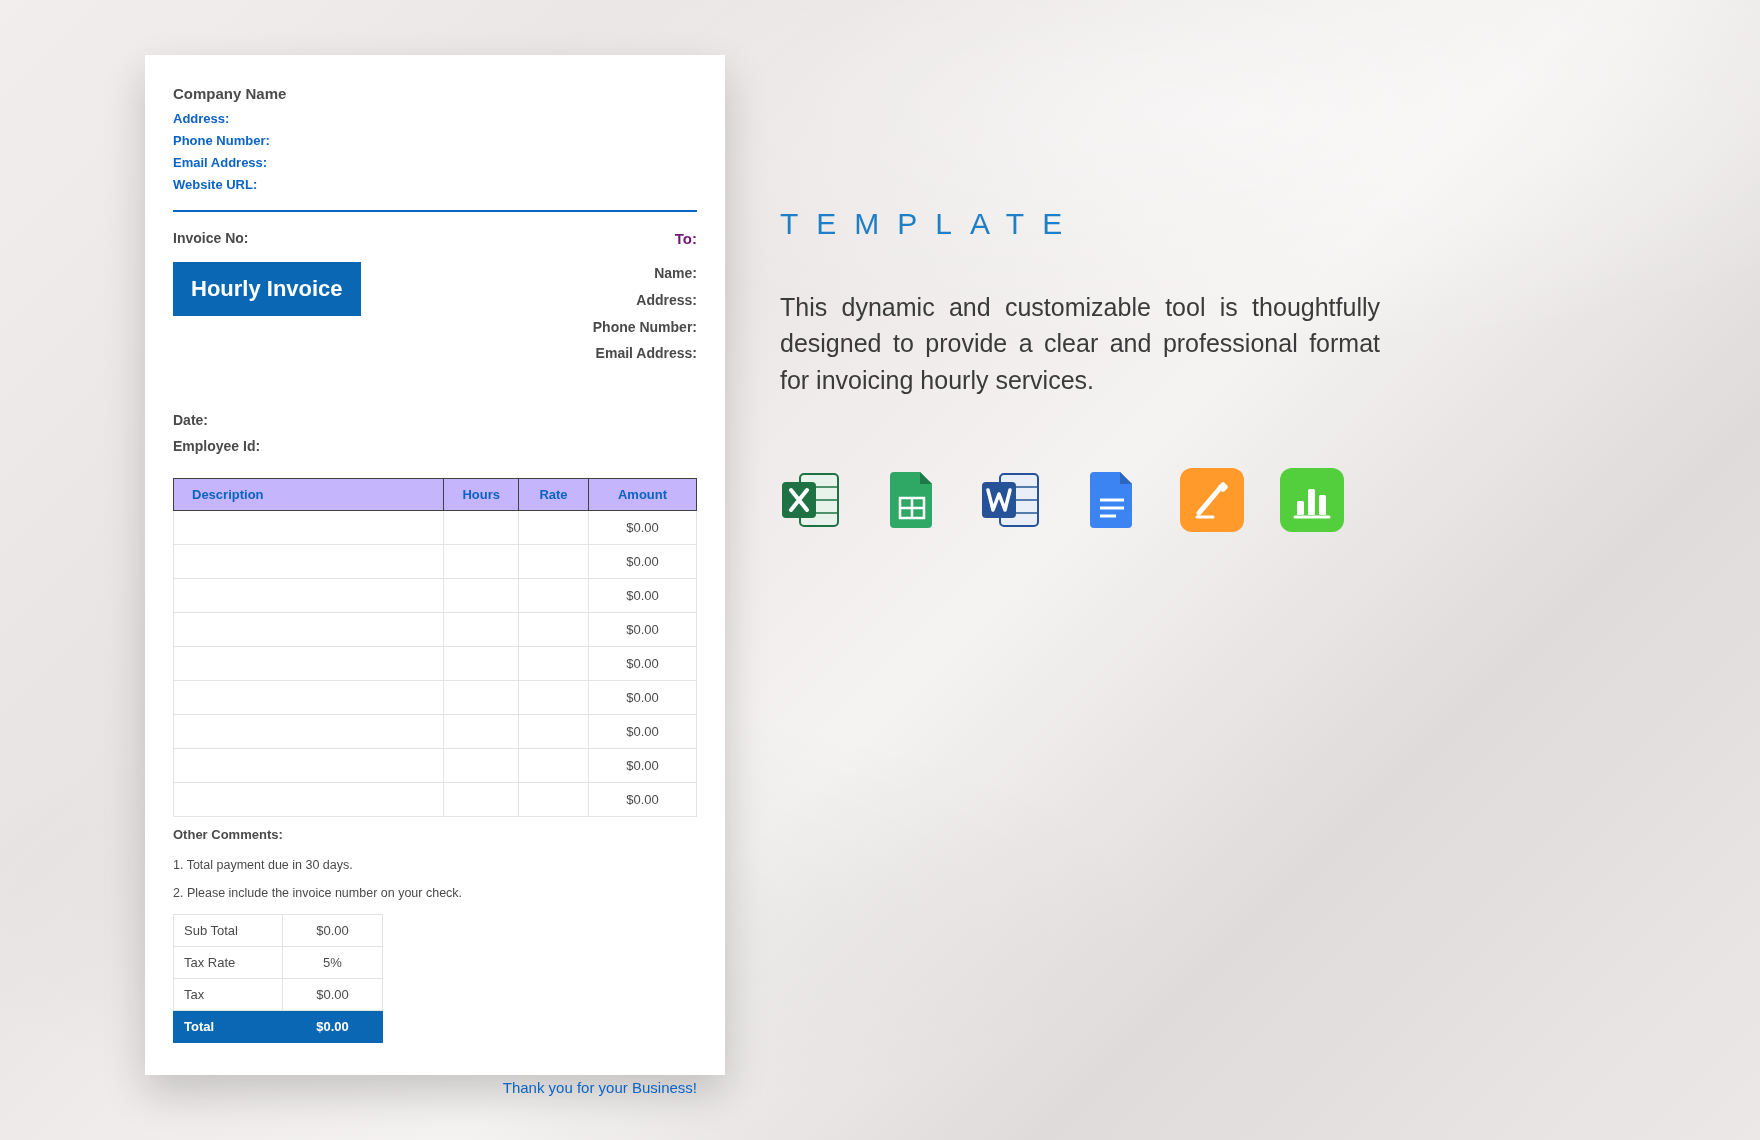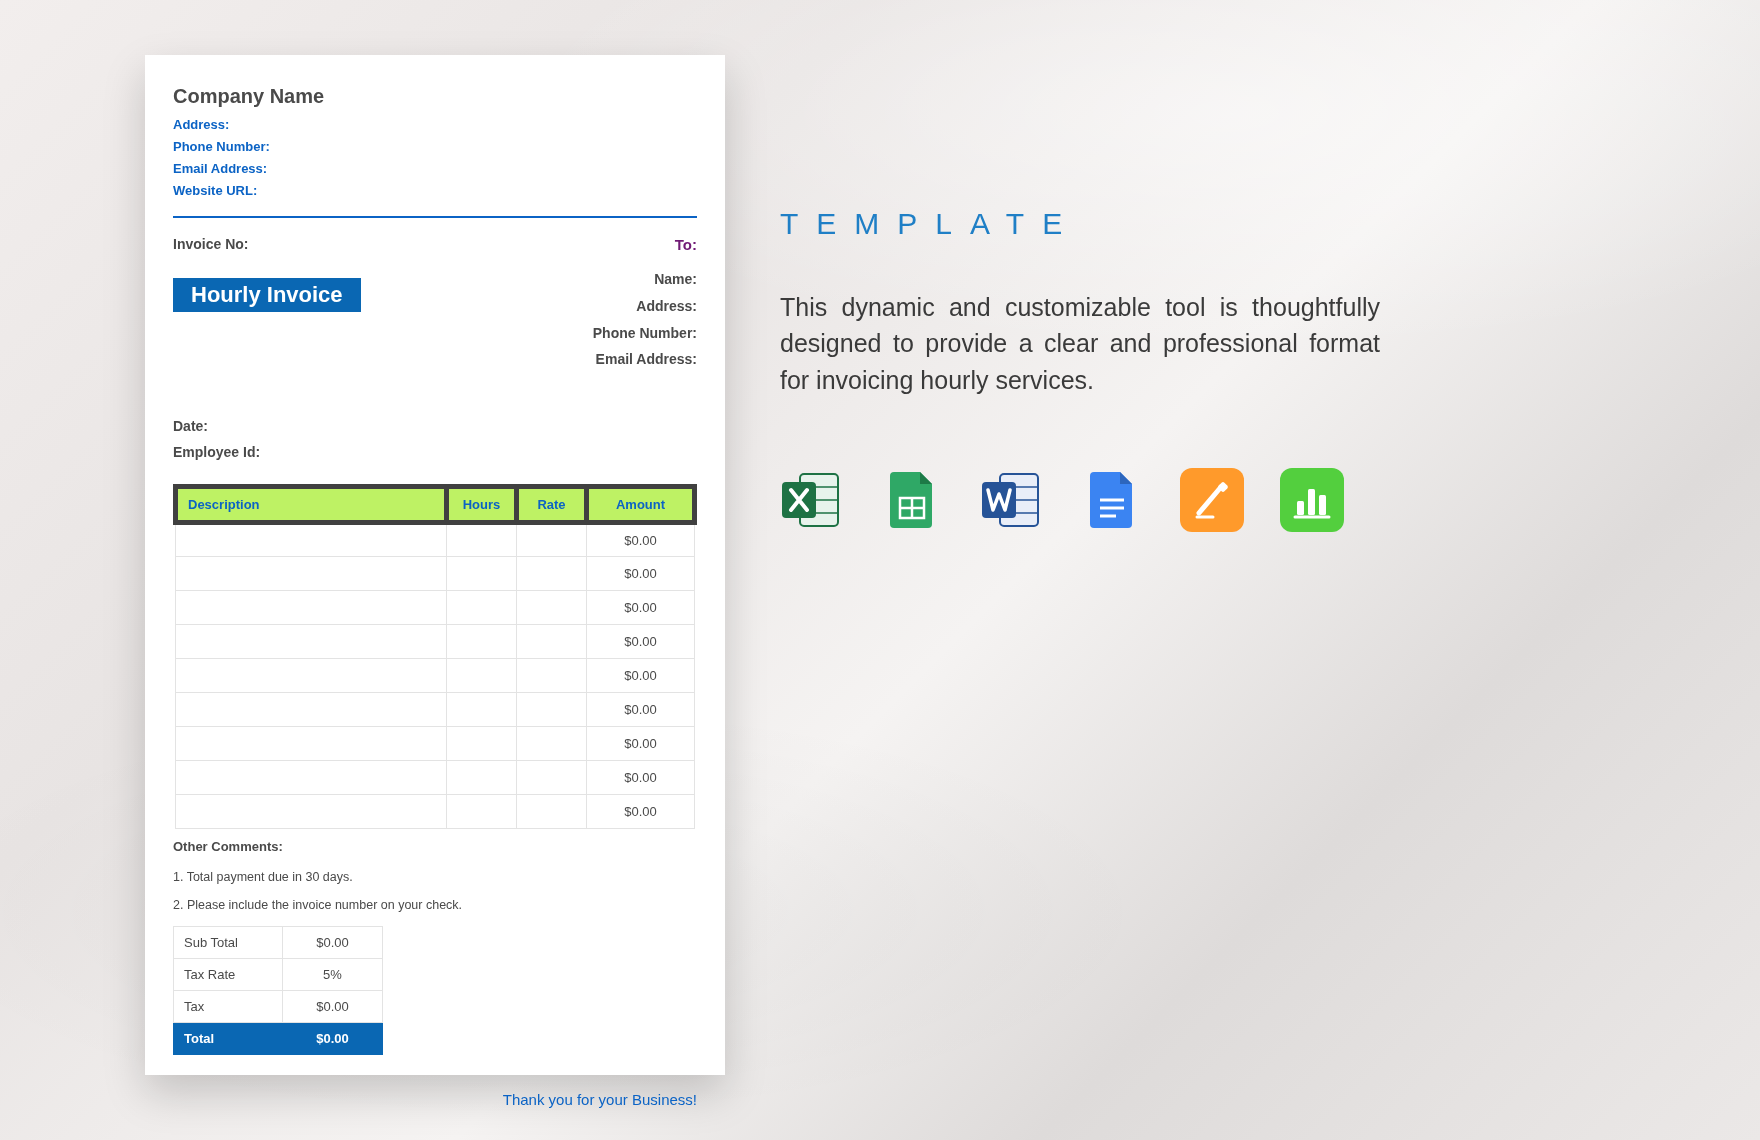--- a/index.html
+++ b/index.html
@@ -35,21 +35,21 @@
     position: absolute;
     left: 145px;
     top: 55px;
     width: 580px;
     height: 1020px;
     background: #fff;
     box-shadow: 0 18px 40px rgba(0,0,0,0.18);
     padding: 30px 28px 20px 28px;
   }
   .company-name {
-    font-size: 20px;
+    font-size: 15px;
     font-weight: 700;
     color: #4a4a4a;
     margin-bottom: 6px;
     margin-left: 0;
   }
   .meta-line {
     font-size: 13px;
     font-weight: 700;
     color: #0b63c5;
     line-height: 1.7;
@@ -74,23 +74,23 @@
     font-size: 15px;
     font-weight: 800;
     color: #701a75;
     text-align: right;
   }
   .badge {
     background: #0a67b3;
     color: #fff;
     font-size: 22px;
     font-weight: 700;
-    padding: 4px 18px;
+    padding: 14px 18px;
     display: inline-block;
-    margin-top: 12px;
+    margin-top: 2px;
   }
   .to-block {
     text-align: right;
     float: right;
   }
   .to-field {
     font-size: 14px;
     color: #4a4a4a;
     font-weight: 600;
     line-height: 1.9;
@@ -105,26 +105,26 @@
     line-height: 1.9;
   }
 
   table.inv {
     width: 100%;
     border-collapse: collapse;
     margin-top: 18px;
     font-size: 13px;
   }
   table.inv th {
-    background: #bef264;
+    background: #c4b5fd;
     color: #0b63c5;
     font-weight: 700;
     text-align: left;
-    padding: 8px 10px;
-    border: 5px solid #404040;
+    padding: 8px 18px;
+    border: 1px solid #404040;
   }
   table.inv th.hours, table.inv th.rate { text-align: center; width: 70px; }
   table.inv th.amount { text-align: center; width: 108px; }
   table.inv td {
     border: 1px solid #e3e3e3;
     padding: 8px 10px;
     height: 34px;
     color: #4a4a4a;
   }
   table.inv td.amount { text-align: center; }

